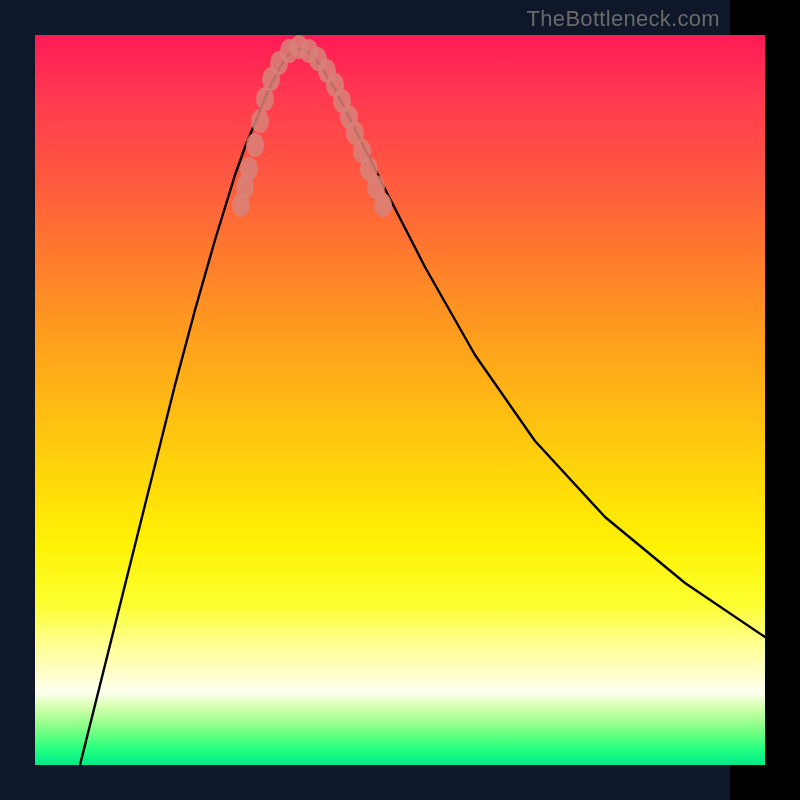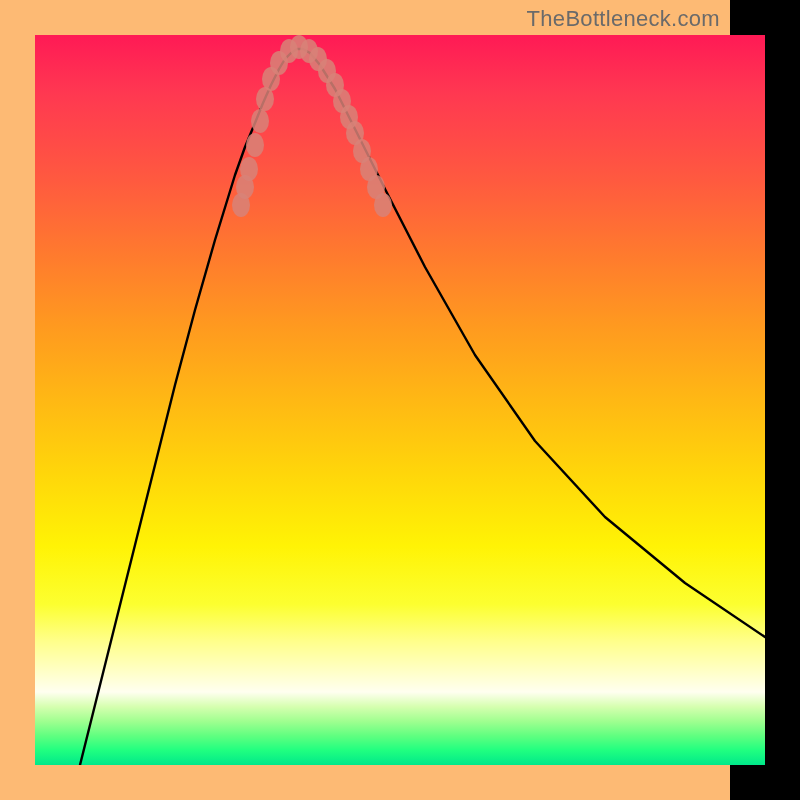--- a/index.html
+++ b/index.html
@@ -10,21 +10,21 @@
     background: #000;
     overflow: hidden;
     font-family: Arial, Helvetica, sans-serif;
   }
   .frame {
     position: absolute;
     left: 0;
     top: 0;
     width: 730px;
     height: 800px;
-    background: #fdba74;
+    background: #0f172a;
   }
   .plot {
     position: absolute;
     left: 35px;
     top: 35px;
     width: 730px;
     height: 730px;
     overflow: hidden;
   }
   .gradient {

